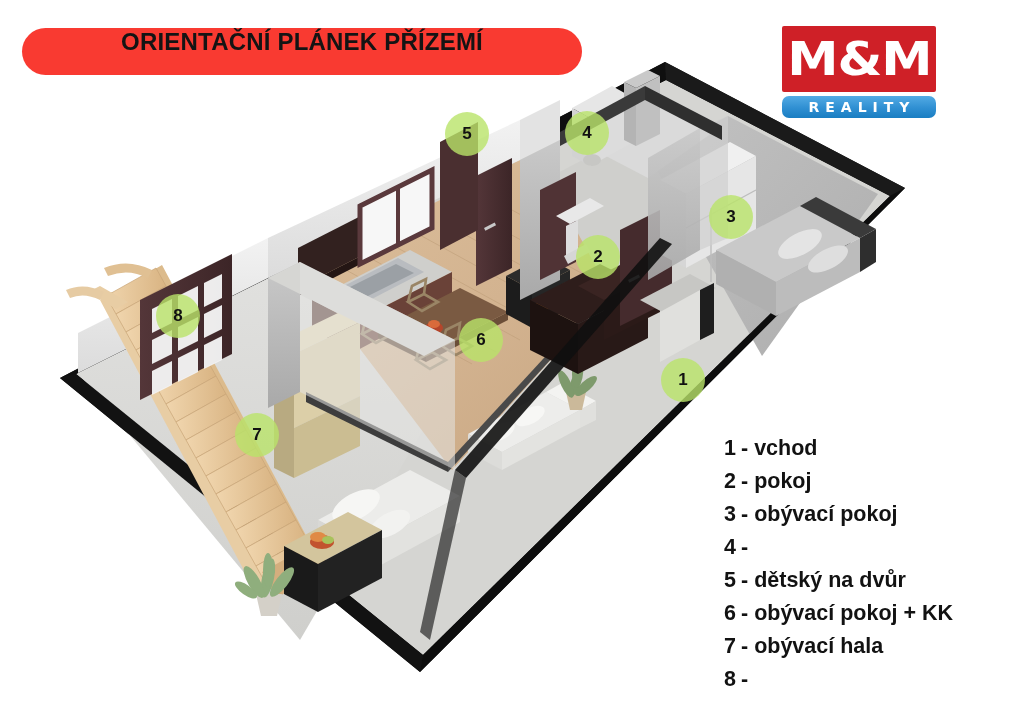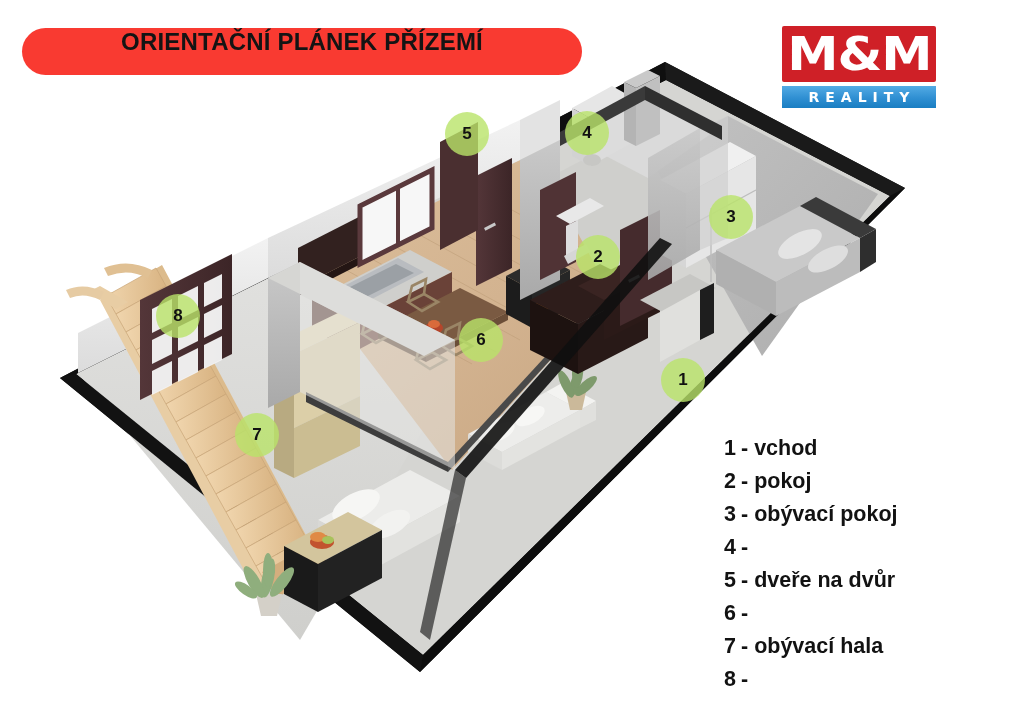--- a/index.html
+++ b/index.html
@@ -41,21 +41,21 @@
   
   #brand-logo {
     position: absolute;
     left: 782px;
     top: 26px;
     width: 154px;
     height: 80px;
   }
   #brand-logo .logo-mark {
     width: 154px;
-    height: 56px;
+    height: 66px;
     background: #cf2027;
     display: flex;
     align-items: center;
     justify-content: center;
     border-radius: 2px;
   }
   #brand-logo .logo-mark .mm {
     color: #ffffff;
     font-size: 46px;
     font-weight: bold;
@@ -65,21 +65,21 @@
     transform: scaleX(1.12);
   }
   #brand-logo .logo-bar {
     margin-top: 4px;
     width: 154px;
     height: 22px;
     background: linear-gradient(to bottom, #53abe4 0%, #2f8fd2 55%, #1a7ec2 100%);
     display: flex;
     align-items: center;
     justify-content: center;
-    border-radius: 0;
+    border-radius: 7px;
   }
   #brand-logo .logo-bar .reality {
     color: #ffffff;
     font-size: 14px;
     font-weight: bold;
     letter-spacing: 6px;
     text-indent: 6px;
     font-family: "DejaVu Sans", sans-serif;
   }
 
@@ -523,25 +523,26 @@
     <span class="legend-dash">-</span>
     <span class="legend-label">obývací pokoj</span>
   </div>
   <div class="legend-row">
     <span class="legend-num">4</span>
     <span class="legend-dash">-</span>
   </div>
   <div class="legend-row">
     <span class="legend-num">5</span>
     <span class="legend-dash">-</span>
-    <span class="legend-label">dveře na dvůr</span>
+    <span class="legend-label">dětský na dvůr</span>
   </div>
   <div class="legend-row">
     <span class="legend-num">6</span>
     <span class="legend-dash">-</span>
+    <span class="legend-label">obývací pokoj + KK</span>
   </div>
   <div class="legend-row">
     <span class="legend-num">7</span>
     <span class="legend-dash">-</span>
     <span class="legend-label">obývací hala</span>
   </div>
   <div class="legend-row">
     <span class="legend-num">8</span>
     <span class="legend-dash">-</span>
   </div>

